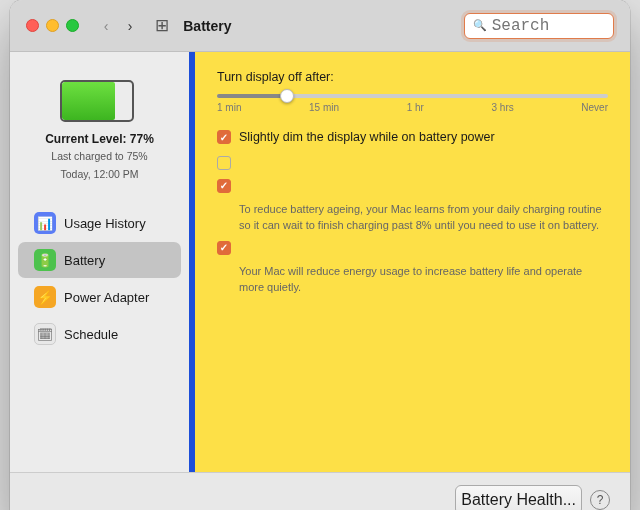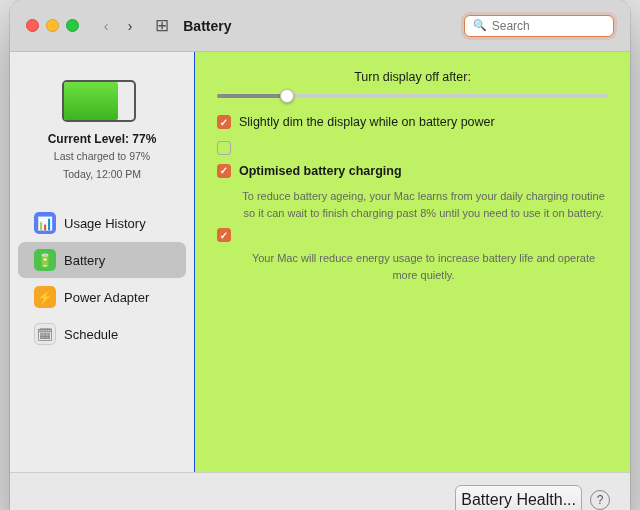--- a/index.html
+++ b/index.html
@@ -96,38 +96,39 @@
 
     .search-icon {
       color: #999;
       font-size: 11px;
       margin-right: 5px;
     }
 
     .search-input {
       border: none;
       outline: none;
-      font-size: 12px;
+      font-size: 16px;
       color: #701a75;
       background: transparent;
       width: 100%;
+      font-family: Liberation Mono, monospace;
     }
 
     
     .content {
       display: flex;
       min-height: 420px;
     }
 
     
     .sidebar {
       width: 185px;
       padding: 16px 0;
       background: #ececec;
-      border-right: 1px solid #1d4ed8;
+      border-right: 6px solid #1d4ed8;
     }
 
     .battery-status {
       display: flex;
       flex-direction: column;
       align-items: center;
       padding: 12px 16px 20px;
     }
 
     .battery-icon {
@@ -203,22 +204,21 @@
 
     .icon-usage { background: #5b7df5; color: white; }
     .icon-battery { background: #4dc24d; color: white; }
     .icon-power { background: #f5a623; color: white; }
     .icon-schedule { background: #e8e8e8; color: #555; border: 1px solid #ccc; }
 
     
     .main-panel {
       flex: 1;
       padding: 18px 22px 16px;
-      background: #bef264;
-      text-align: center;
+      background: #fde047;
     }
 
     .section-title {
       font-size: 12.5px;
       font-weight: 500;
       color: #1a1a1a;
       margin-bottom: 10px;
     }
 
     
@@ -376,21 +376,21 @@
 
     <div class="sidebar">
       <div class="battery-status">
         <div class="battery-icon">
           <div class="battery-body">
             <div class="battery-fill"></div>
 
           </div>
         </div>
         <div class="battery-level-text">Current Level: 77%</div>
-        <div class="battery-subtitle">Last charged to 97%</div>
+        <div class="battery-subtitle">Last charged to 75%</div>
         <div class="battery-subtitle">Today, 12:00 PM</div>
       </div>
 
       <div class="sidebar-nav">
         <div class="sidebar-item">
           <div class="sidebar-item-icon icon-usage">📊</div>
           <span>Usage History</span>
         </div>
         <div class="sidebar-item active">
           <div class="sidebar-item-icon icon-battery">🔋</div>
@@ -408,34 +408,40 @@
     </div>
 
     <div class="main-panel">
       <div class="section-title">Turn display off after:</div>
 
       <div class="slider-container">
         <div class="slider-track">
           <div class="slider-fill"></div>
           <div class="slider-thumb"></div>
         </div>
+        <div class="slider-labels">
+          <span>1 min</span>
+          <span>15 min</span>
+          <span>1 hr</span>
+          <span>3 hrs</span>
+          <span>Never</span>
+        </div>
       </div>
 
       <div class="option-row">
         <div class="checkbox checked"></div>
         <span class="option-label">Slightly dim the display while on battery power</span>
       </div>
 
       <div class="option-row">
         <div class="checkbox"></div>
       </div>
 
       <div class="option-row">
         <div class="checkbox checked"></div>
-        <span class="option-label"><strong>Optimised battery charging</strong></span>
       </div>
       <div class="option-description">To reduce battery ageing, your Mac learns from your daily charging routine so it can wait to finish charging past 8% until you need to use it on battery.</div>
 
 
       <div class="option-row">
         <div class="checkbox checked"></div>
       </div>
       <div class="option-description">Your Mac will reduce energy usage to increase battery life and operate more quietly.</div>
     </div>
   </div>

